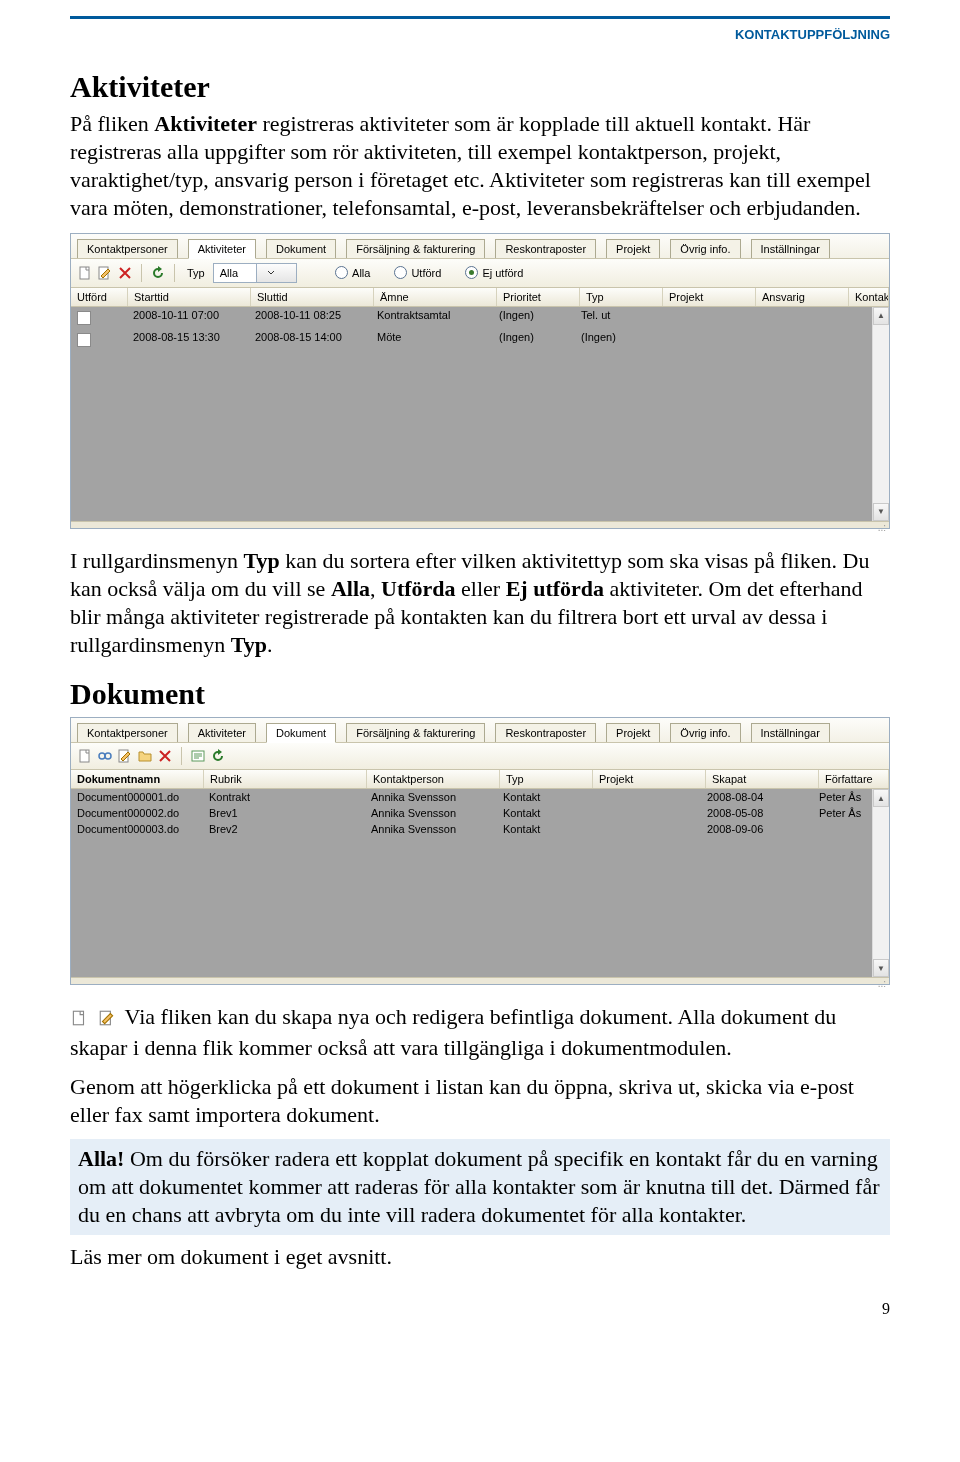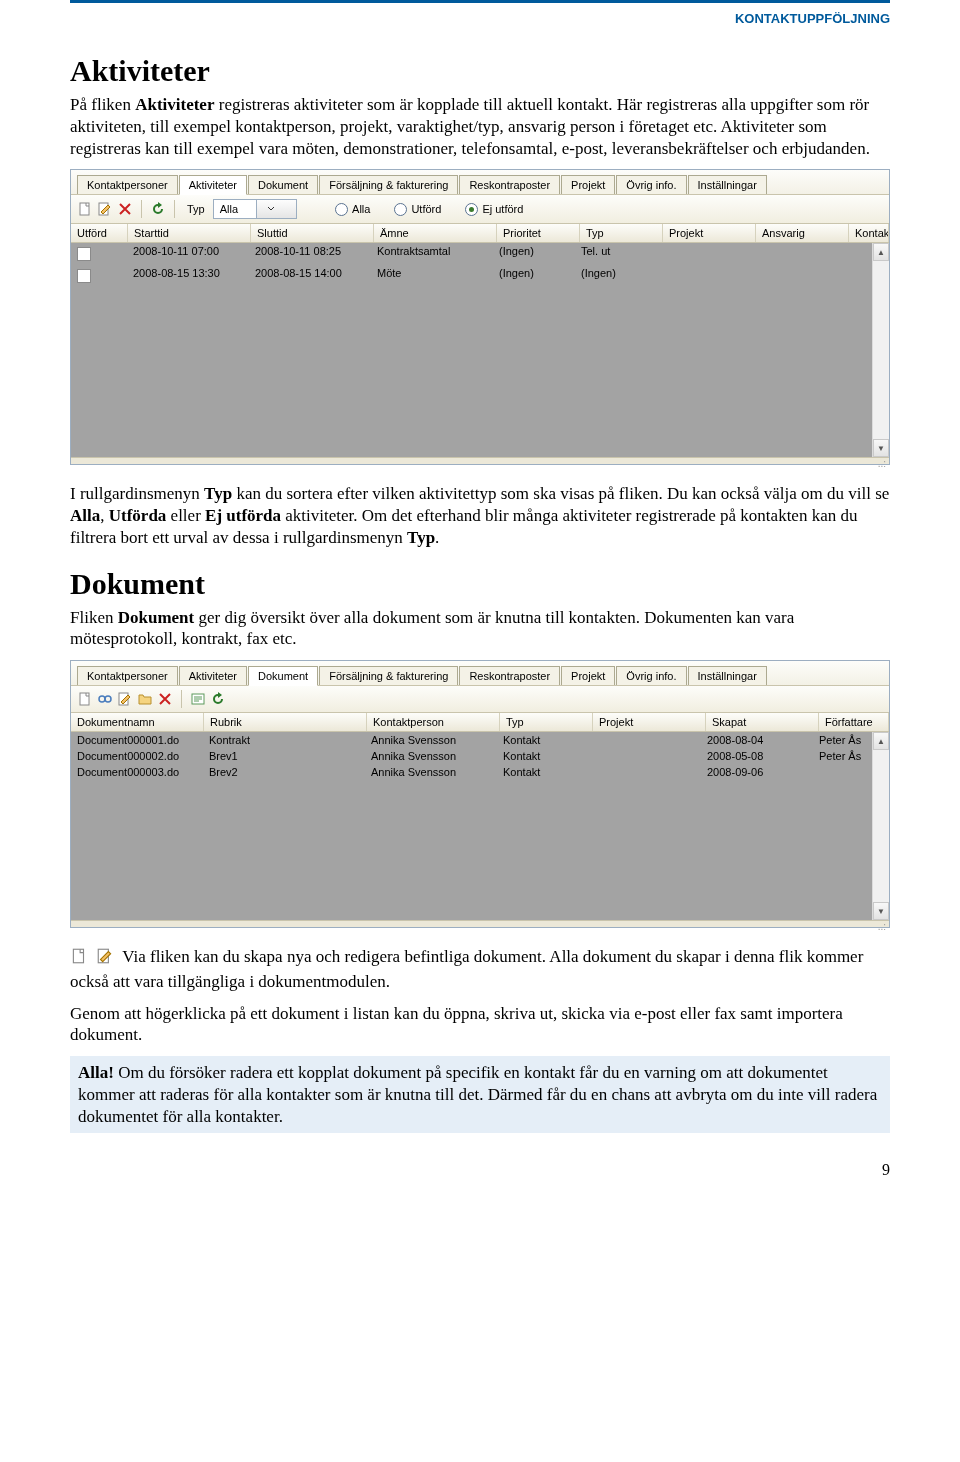--- a/index.html
+++ b/index.html
@@ -1,23 +1,23 @@
 <!DOCTYPE html>
 <html><head>
 <meta charset="utf-8">
 <style>
   body{margin:0;font-family:"Times New Roman",serif;color:#000;background:#fff}
-  .page{width:960px;margin:0 auto;padding:0 70px 40px 70px;box-sizing:border-box}
+  .page{width:960px;margin:16px auto;padding:0 70px 40px 70px;box-sizing:border-box}
   .header-label{text-align:right;color:#005a9c;font-weight:bold;font-family:Arial,sans-serif;font-size:13px;padding:8px 0 6px 0;border-top:3px solid #005a9c}
   h1{font-size:30px;margin:22px 0 4px 0;color:#000;font-weight:bold}
   h1.sub{font-size:30px;margin:18px 0 4px 0}
-  p{font-size:17px;line-height:1.28;margin:6px 0 10px 0}
+  p{font-size:22px;line-height:1.28;margin:6px 0 10px 0}
   .tipbox{background:#e5eef7;padding:6px 8px;margin:8px 0}
   .panel{border:1px solid #9caec1;background:#fff;font-family:Tahoma,Arial,sans-serif;font-size:11px;color:#000;margin:6px 0 18px 0}
-  .tabrow{display:flex;align-items:flex-end;padding:4px 6px 0 6px;background:linear-gradient(#fdfdfa,#f3f1e6);border-bottom:1px solid #c9c4ac;gap:0}
+  .tabrow{display:flex;align-items:flex-end;padding:4px 6px 0 6px;background:linear-gradient(#fdfdfa,#f3f1e6);border-bottom:1px solid #c9c4ac;gap:9px}
   .tab{padding:3px 9px;border:1px solid #aca990;border-bottom:none;background:#f4f2e7;margin-right:1px;white-space:nowrap}
   .tab.active{background:#fff;border-bottom:1px solid #fff;position:relative;top:1px}
   .toolbar{display:flex;align-items:center;padding:4px 6px;background:linear-gradient(#fdfdfa,#f1eee0);border-bottom:1px solid #c9c4ac;gap:4px}
   .toolbar .sep{width:1px;height:18px;background:#c9c4ac;margin:0 4px}
   .ticon{width:16px;height:16px;display:inline-flex;align-items:center;justify-content:center}
   .ticon svg{width:16px;height:16px;display:block}
   .typ-label{padding:0 4px}
   .combo{display:inline-flex;align-items:center;border:1px solid #9caec1;background:#fff;padding:0;height:18px}
   .combo span{padding:0 18px 0 6px}
   .combo .arrow{border-left:1px solid #9caec1;width:15px;height:100%;display:flex;align-items:center;justify-content:center;background:linear-gradient(#fdfdfd,#e5e5e5)}
@@ -152,23 +152,20 @@
     </div>
   </div>
   <div class="bottom-resize">..:</div>
 </div>
 
 <p>
   <span>I rullgardinsmenyn </span><b>Typ</b><span> kan du sortera efter vilken aktivitettyp som ska visas på fliken. Du kan också välja om du vill se </span><b>Alla</b><span>, </span><b>Utförda</b><span> eller </span><b>Ej utförda</b><span> aktiviteter. Om det efterhand blir många aktiviteter registrerade på kontakten kan du filtrera bort ett urval av dessa i rullgardinsmenyn </span><b>Typ</b><span>.</span>
 </p>
 
 <h1 class="sub">Dokument</h1>
-<p>
-  <span>Fliken </span><b>Dokument</b><span> ger dig översikt över alla dokument som är knutna till kontakten. Dokumenten kan vara mötesprotokoll, kontrakt, fax etc.</span>
-</p>
 
 <div class="panel">
   <div class="tabrow">
     <div class="tab">Kontaktpersoner</div>
     <div class="tab">Aktiviteter</div>
     <div class="tab active">Dokument</div>
     <div class="tab">Försäljning &amp; fakturering</div>
     <div class="tab">Reskontraposter</div>
     <div class="tab">Projekt</div>
     <div class="tab">Övrig info.</div>
@@ -210,21 +207,21 @@
             <path d="M4 6h8M4 8h8M4 10h5" stroke="#5c9a5c"></path>
           </svg>
         </span>
     <span class="ticon">
           <svg viewBox="0 0 16 16">
             <path d="M8 3a5 5 0 1 0 5 5h-2a3 3 0 1 1-3-3v2l4-3-4-3z" fill="#2a7a2a"></path>
           </svg>
         </span>
   </div>
   <div class="colhdr">
-    <div class="c" style="width:120px;font-weight:normal">Dokumentnamn</div>
+    <div class="c" style="width:120px;font-weight:bold">Dokumentnamn</div>
     <div class="c" style="width:150px">Rubrik</div>
     <div class="c" style="width:120px">Kontaktperson</div>
     <div class="c" style="width:80px">Typ</div>
     <div class="c" style="width:100px">Projekt</div>
     <div class="c" style="width:100px">Skapat</div>
     <div class="c" style="flex:1">Författare</div>
   </div>
   <div class="gridbody">
     <div class="grow">
       <div class="c" style="width:120px">Document000001.do</div>
@@ -274,16 +271,17 @@
   <span> Via fliken kan du skapa nya och redigera befintliga dokument. Alla dokument du skapar i denna flik kommer också att vara tillgängliga i dokumentmodulen.</span>
 </p>
 
 
 <p>Genom att högerklicka på ett dokument i listan kan du öppna, skriva ut, skicka via e-post eller fax samt importera dokument.</p>
 
 <div class="tipbox">
   <p style="margin:0"><b>Alla!</b><span> Om du försöker radera ett kopplat dokument på specifik en kontakt får du en varning om att dokumentet kommer att raderas för alla kontakter som är knutna till det. Därmed får du en chans att avbryta om du inte vill radera dokumentet för alla kontakter.</span></p>
 </div>
 
+<p>Läs mer om dokument i eget avsnitt.</p>
 
 <div class="pgnum">9</div>
 
 </div>
 
 </body></html>

